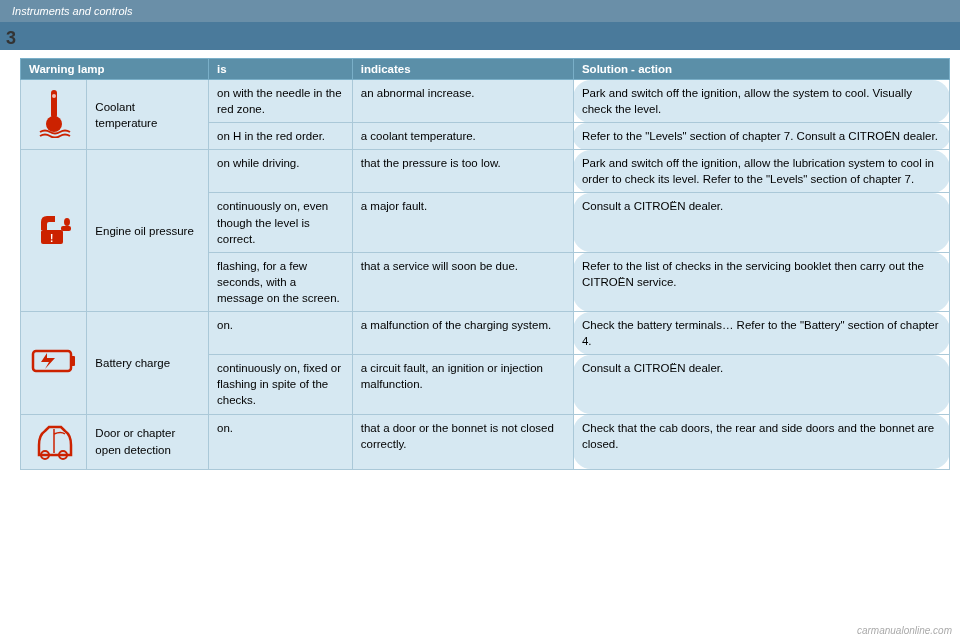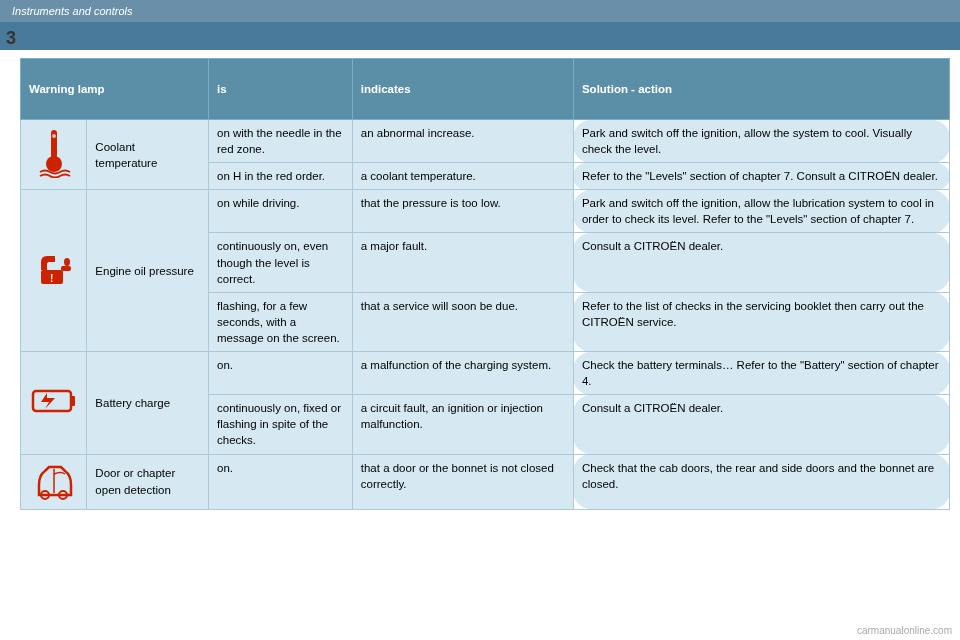--- a/index.html
+++ b/index.html
@@ -59,21 +59,21 @@
 
     table {
       width: 100%;
       border-collapse: collapse;
       font-size: 11.5px;
     }
 
     thead tr th {
       background: #5b8fa8;
       color: #fff;
-      padding: 24px 8px;
+      padding: 4px 8px;
       text-align: left;
       font-weight: bold;
       border: 1px solid #7aafc8;
     }
 
     tbody tr td {
       border: 1px solid #aac8d8;
       padding: 5px 8px;
       vertical-align: top;
       background: #d6e8f2;
@@ -106,20 +106,21 @@
       width: 340px;
       border-radius: 18px;
     }
 
     .watermark {
       position: absolute;
       bottom: 4px;
       right: 8px;
       font-size: 10px;
       color: #aaa;
+      font-style: italic;
     }
   </style>
 </head>
 <body>
 
 <div class="page-wrapper">
 
   <div class="top-bar">
     <span class="top-bar-text">Instruments and controls</span>
   </div>

